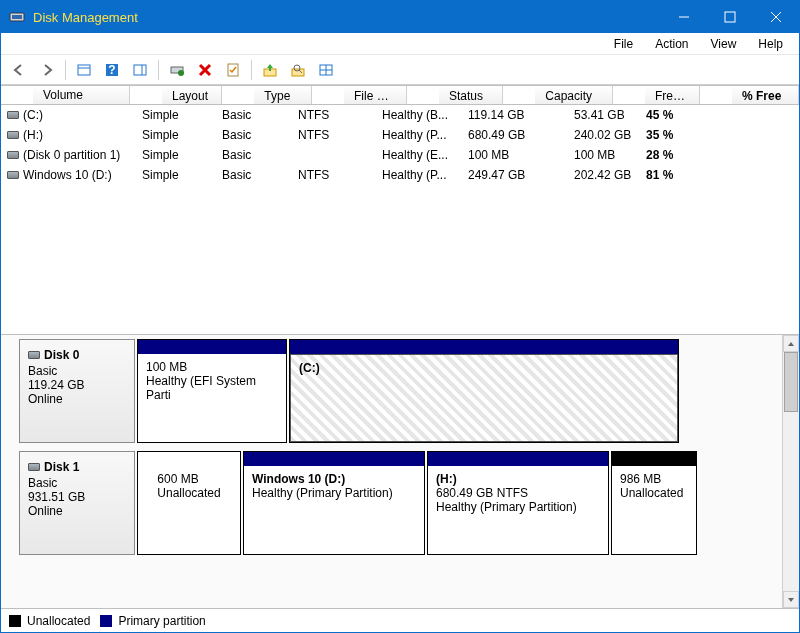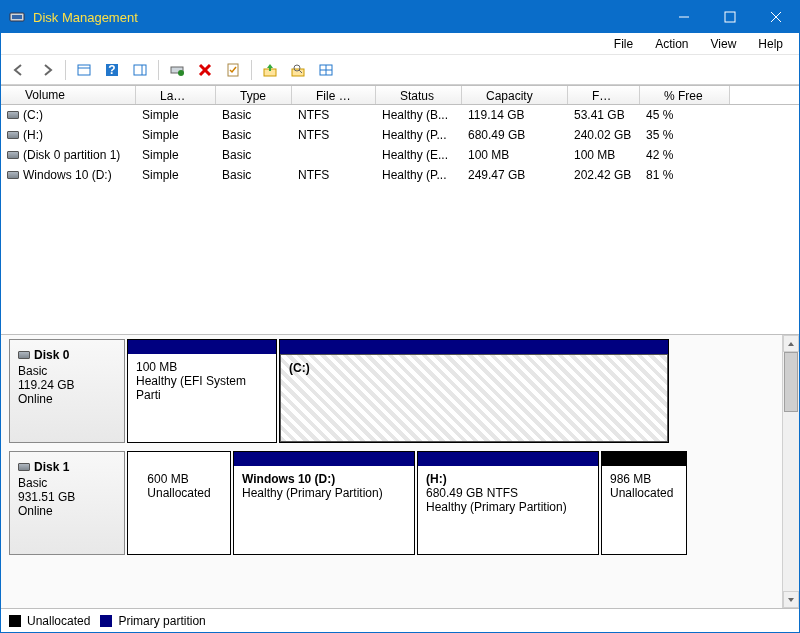--- a/index.html
+++ b/index.html
@@ -12,32 +12,32 @@
 .win-btn { width: 46px; height: 32px; display: flex; align-items: center; justify-content: center; color: #fff; }
 .win-btn svg { width: 12px; height: 12px; }
 .menubar { height: 22px; display: flex; align-items: center; padding: 0 6px; gap: 2px; border-bottom: 1px solid #e6e6e6; justify-content: flex-end; }
 .menu-item { padding: 2px 10px; }
 .toolbar { height: 30px; display: flex; align-items: center; padding: 0 6px; gap: 4px; border-bottom: 1px solid #d0d0d0; }
 .tool-btn { width: 24px; height: 24px; display: flex; align-items: center; justify-content: center; border: 1px solid transparent; }
 .tool-sep { width: 1px; height: 20px; background: #d0d0d0; margin: 0 2px; }
 .volume-pane { flex: 0 0 250px; overflow: hidden; border-bottom: 1px solid #bfbfbf; }
 .vol-header, .vol-row { display: flex; align-items: center; height: 20px; }
 .vol-header { background: #fff; border-top: 1px solid #bfbfbf; border-bottom: 1px solid #bfbfbf; }
-.vol-header .col { border-right: 1px solid #d0d0d0; padding: 2px 24px; white-space: nowrap; overflow: hidden; text-overflow: ellipsis; height: 100%; line-height: 16px; background: linear-gradient(#fff, #f0f0f0); }
+.vol-header .col { border-right: 1px solid #d0d0d0; padding: 2px 10px; white-space: nowrap; overflow: hidden; text-overflow: ellipsis; height: 100%; line-height: 16px; background: linear-gradient(#fff, #f0f0f0); margin-left: 32px; }
 .vol-row .col { padding: 2px 6px; white-space: nowrap; overflow: hidden; text-overflow: ellipsis; }
 .col.volume { width: 135px; display: flex; align-items: center; gap: 4px; }
 .col.layout { width: 80px; }
 .col.type { width: 76px; }
 .col.fs { width: 84px; }
 .col.status { width: 86px; }
 .col.capacity { width: 106px; }
 .col.free { width: 72px; }
-.col.pfree { width: 90px; }
+.col.pfree { width: 90px; font-weight: bold; }
 .graphic-pane { flex: 1; position: relative; display: flex; overflow: hidden; background: #fafafa; }
-.graphic-scroll { flex: 1; overflow: hidden; padding: 4px 0 0 8px; }
+.graphic-scroll { flex: 1; overflow: hidden; padding: 4px 0 0 18px; }
 .disk-row { display: flex; margin-bottom: 8px; height: 104px; }
 .disk-label { width: 116px; border: 1px solid #8a8a8a; background: linear-gradient(#f8f8f8, #e8e8e8); padding: 8px; display: flex; flex-direction: column; }
 .disk-label .name { font-weight: bold; margin-bottom: 2px; display: flex; align-items: center; gap: 4px; }
 .disk-parts { flex: 1; display: flex; gap: 2px; padding-left: 2px; }
 .part { border: 1px solid #000; display: flex; flex-direction: column; background: #fff; }
 .part .bar { height: 14px; }
 .bar.primary { background: #000080; }
 .bar.unalloc { background: #000; }
 .part .body { flex: 1; padding: 6px 8px; }
 .part .body.selected { background: repeating-linear-gradient(45deg, #e6e6e6 0 4px, #fff 4px 8px); border: 1px solid #555; }
@@ -204,21 +204,21 @@
           <div class="col volume">
             <span class="disk-ico"></span>
             <span>(Disk 0 partition 1)</span>
           </div>
           <div class="col layout">Simple</div>
           <div class="col type">Basic</div>
           <div class="col fs"></div>
           <div class="col status">Healthy (E...</div>
           <div class="col capacity">100 MB</div>
           <div class="col free">100 MB</div>
-          <div class="col pfree">42 %</div>
+          <div class="col pfree">28 %</div>
         </div>
         <div class="vol-row">
           <div class="col volume">
             <span class="disk-ico"></span>
             <span>Windows 10 (D:)</span>
           </div>
           <div class="col layout">Simple</div>
           <div class="col type">Basic</div>
           <div class="col fs">NTFS</div>
           <div class="col status">Healthy (P...</div>

